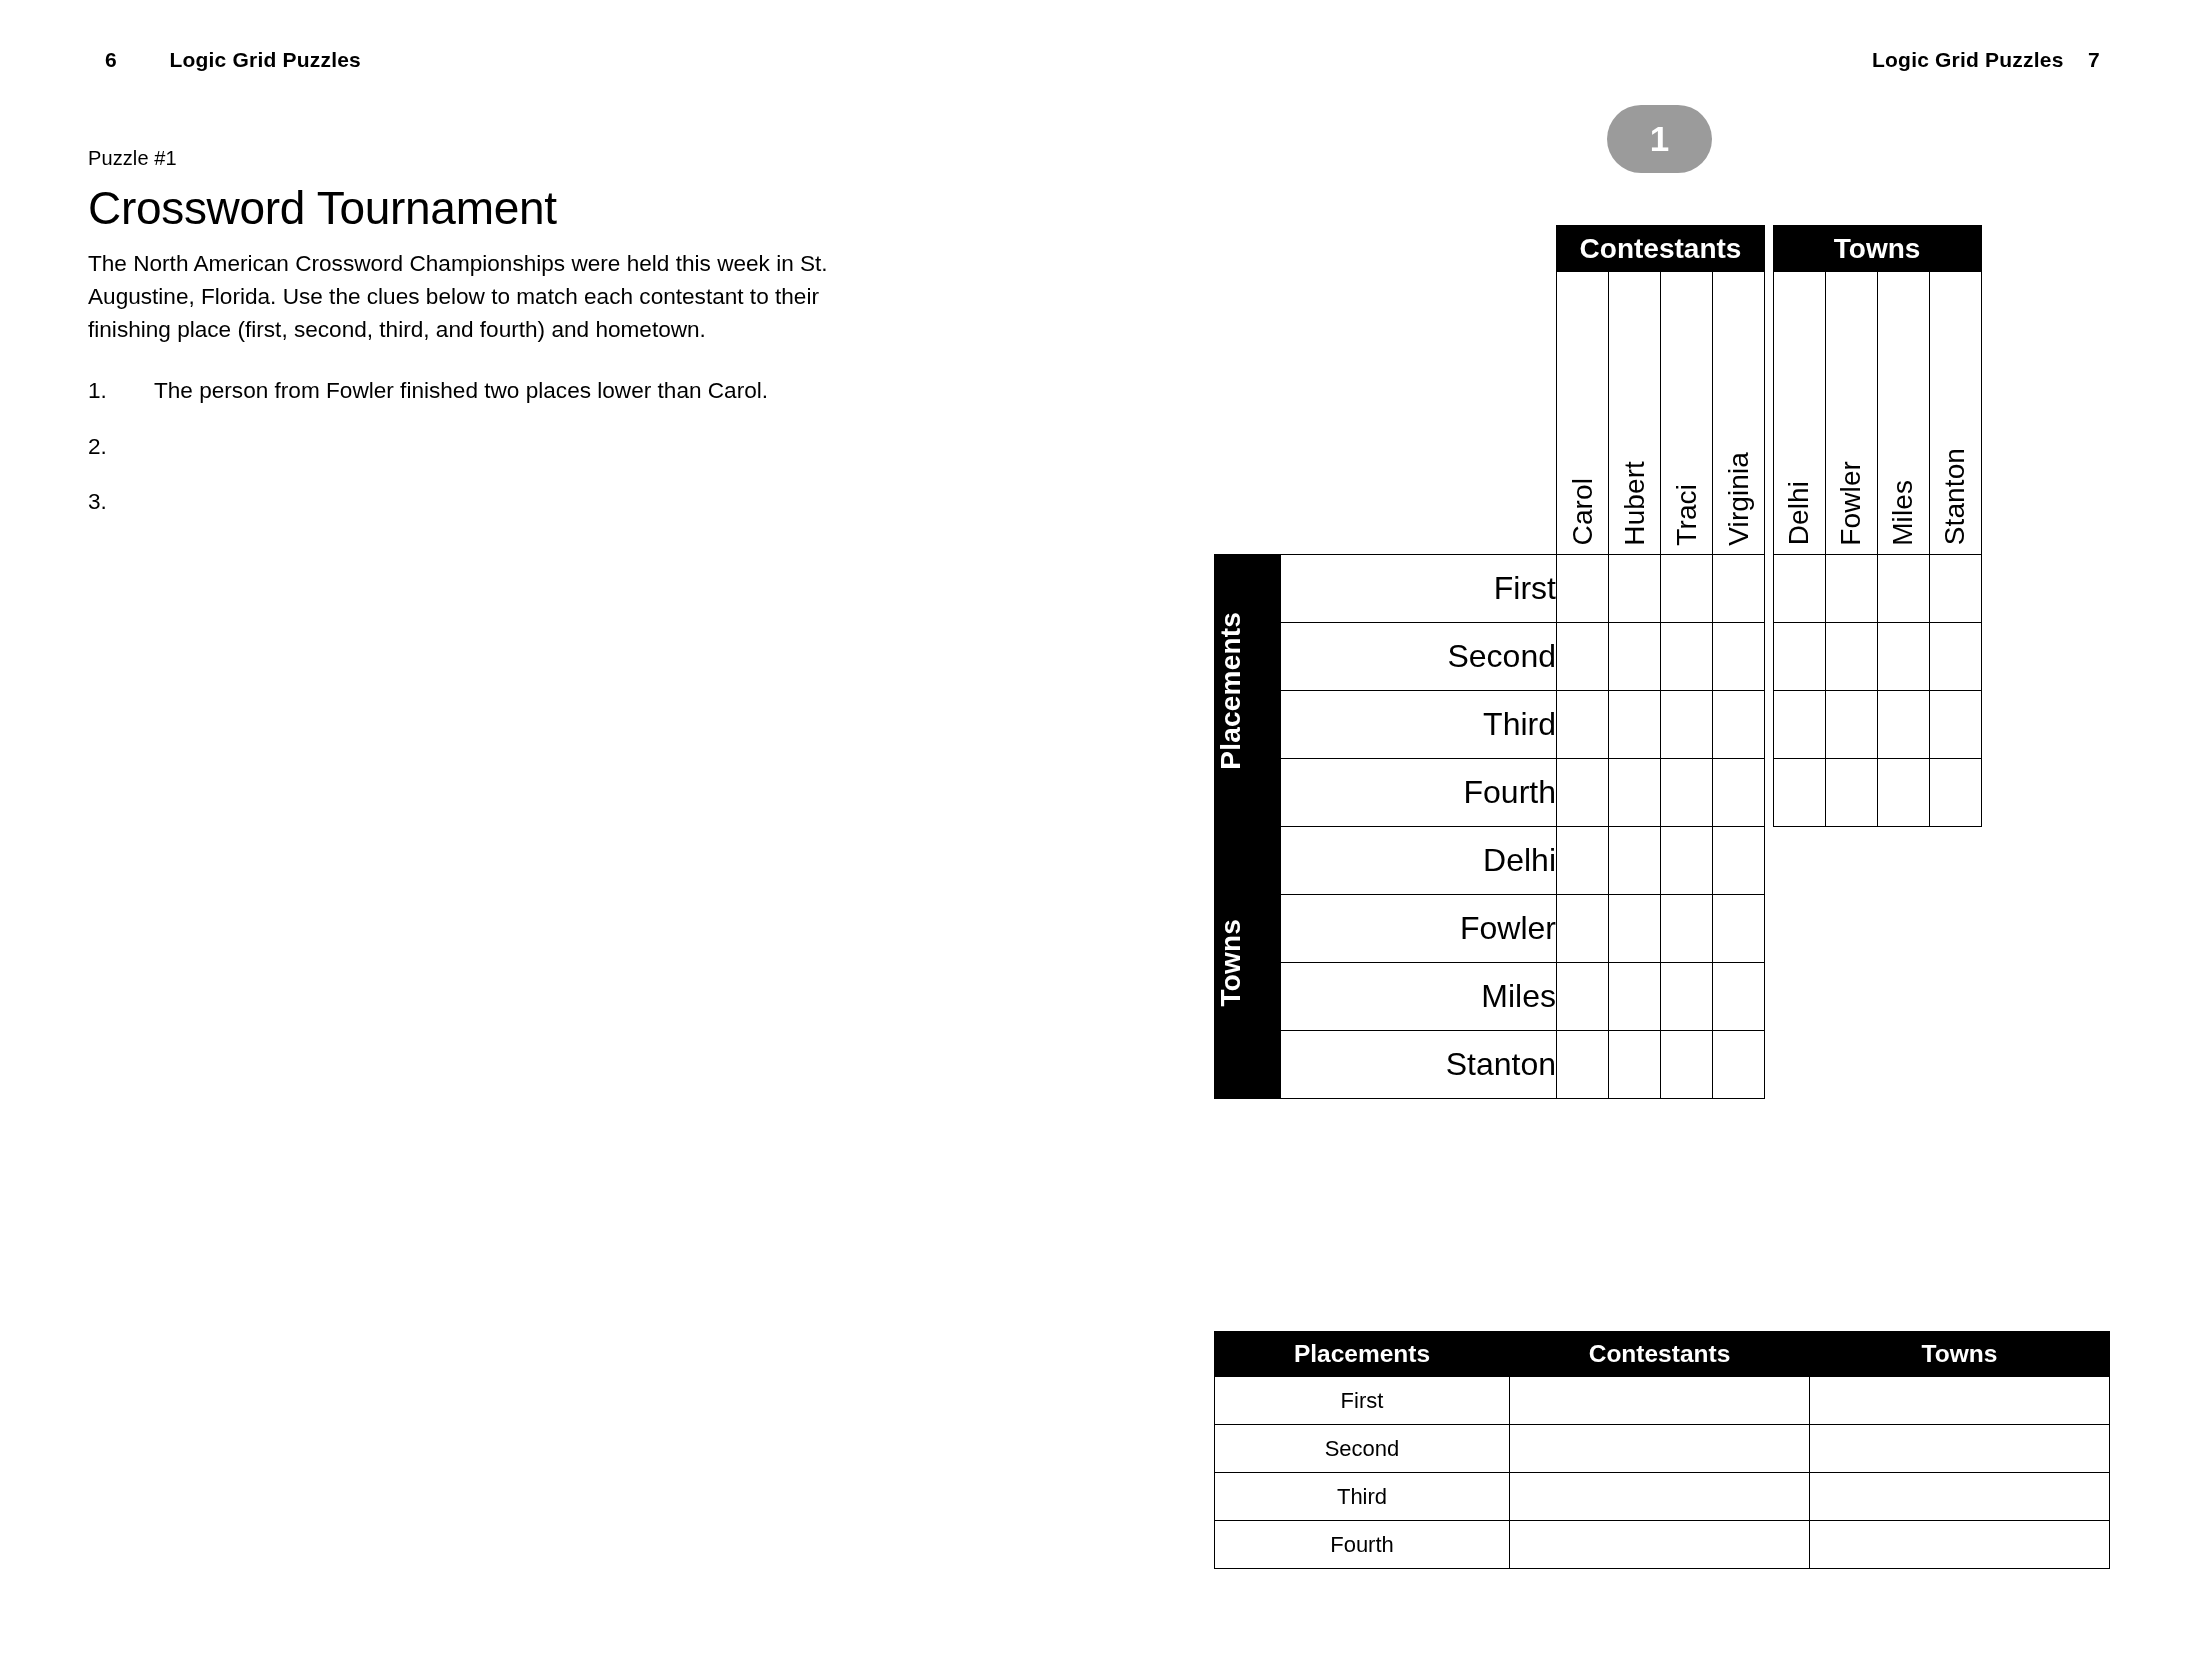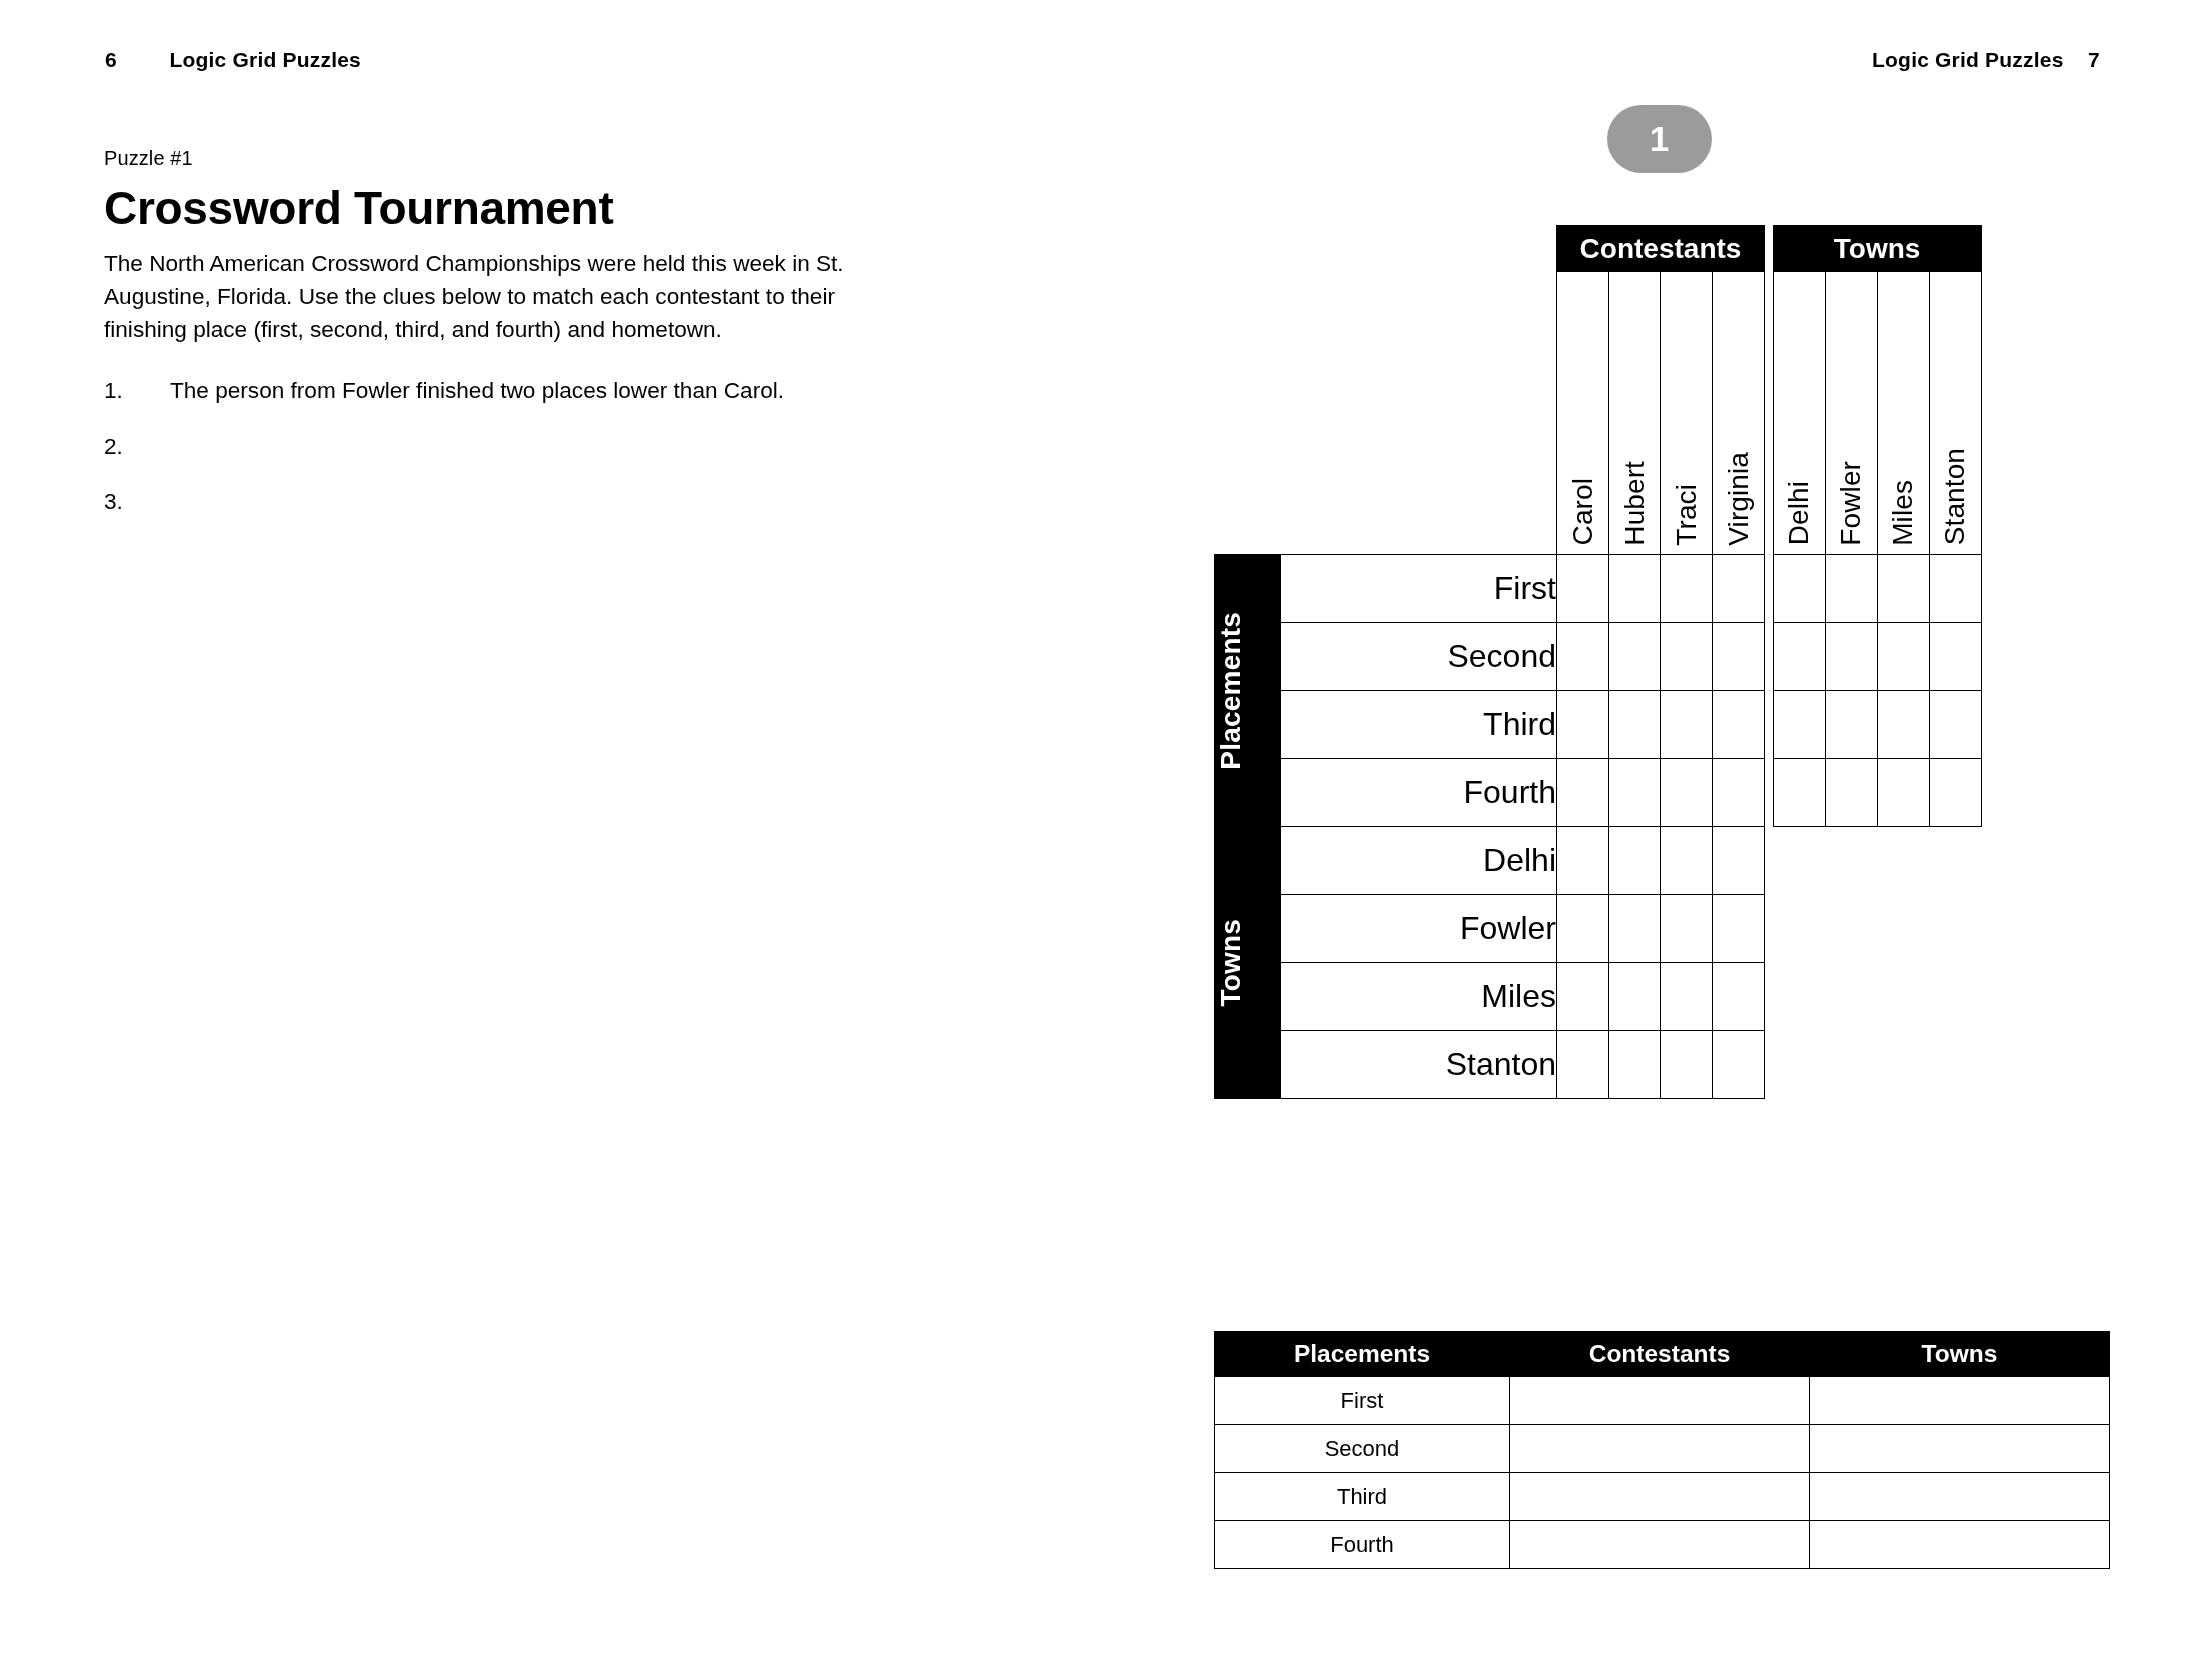--- a/index.html
+++ b/index.html
@@ -48,32 +48,32 @@
   .folio-title {
     font-size: 21px;
     font-weight: bold;
     letter-spacing: 0.2px;
     padding-left: 28px;
   }
 
   
   .left-col {
     position: absolute;
-    left: 104px;
+    left: 88px;
     top: 147px;
     width: 795px;
   }
   .puzzle-label {
     font-size: 20px;
     letter-spacing: 0.1px;
     margin-bottom: 13.5px;
   }
   .puzzle-title {
     font-size: 46px;
-    font-weight: 700;
+    font-weight: 400;
     letter-spacing: -0.3px;
     line-height: 1.05;
     margin: 0 0 16px 0;
   }
   .puzzle-intro {
     font-size: 22.6px;
     line-height: 1.46;
     width: 752px;
     margin: 0 0 28px 0;
   }

